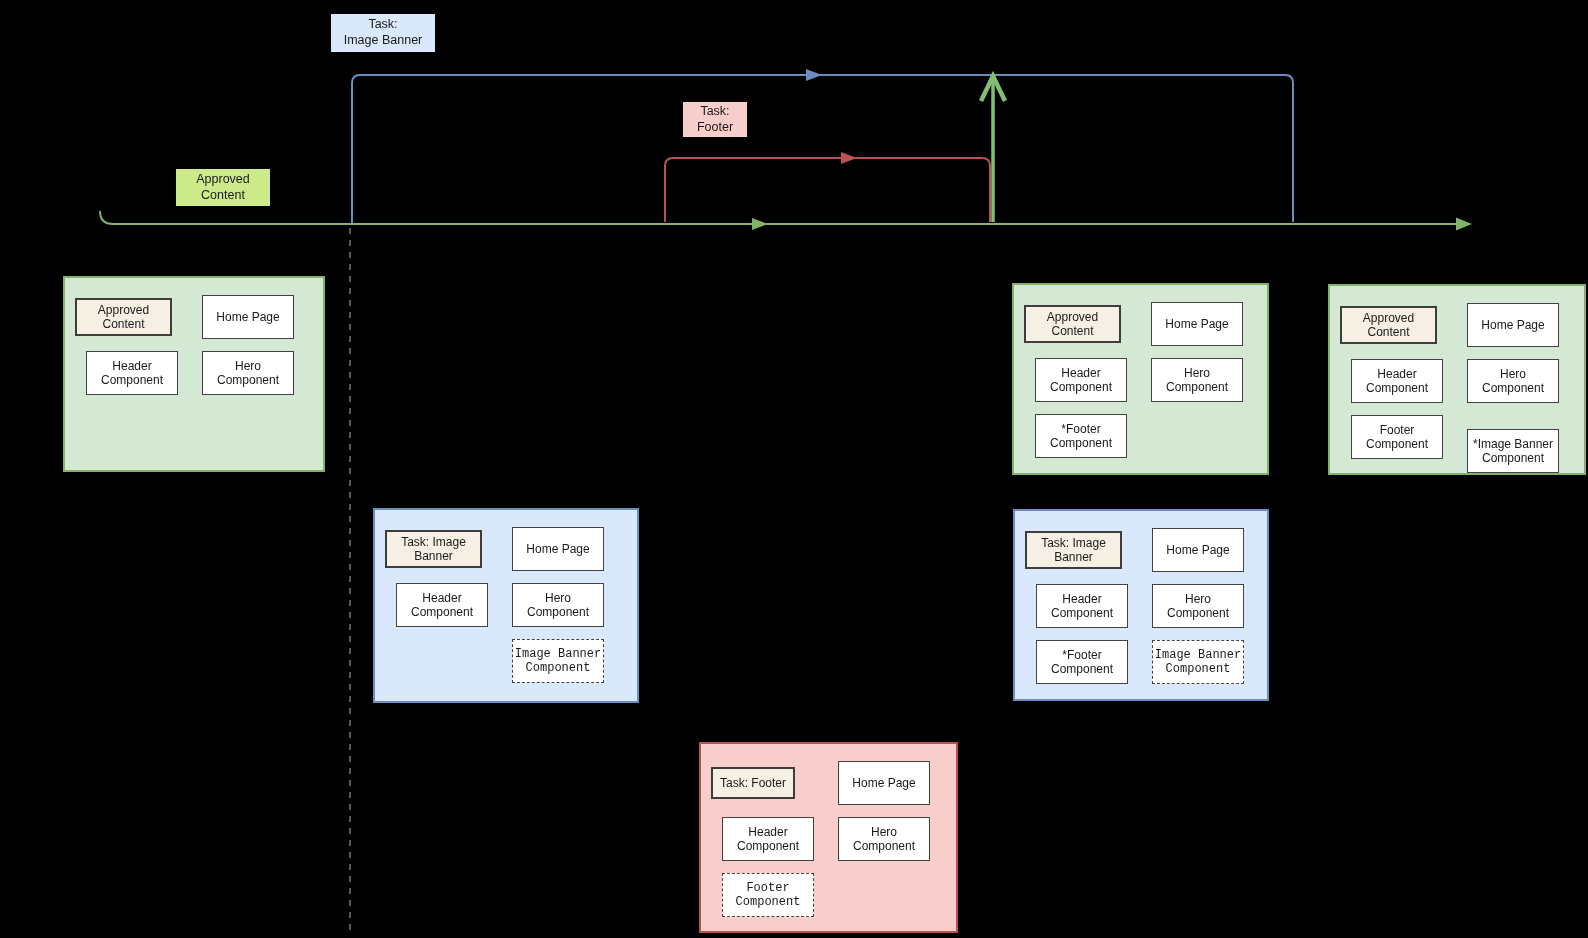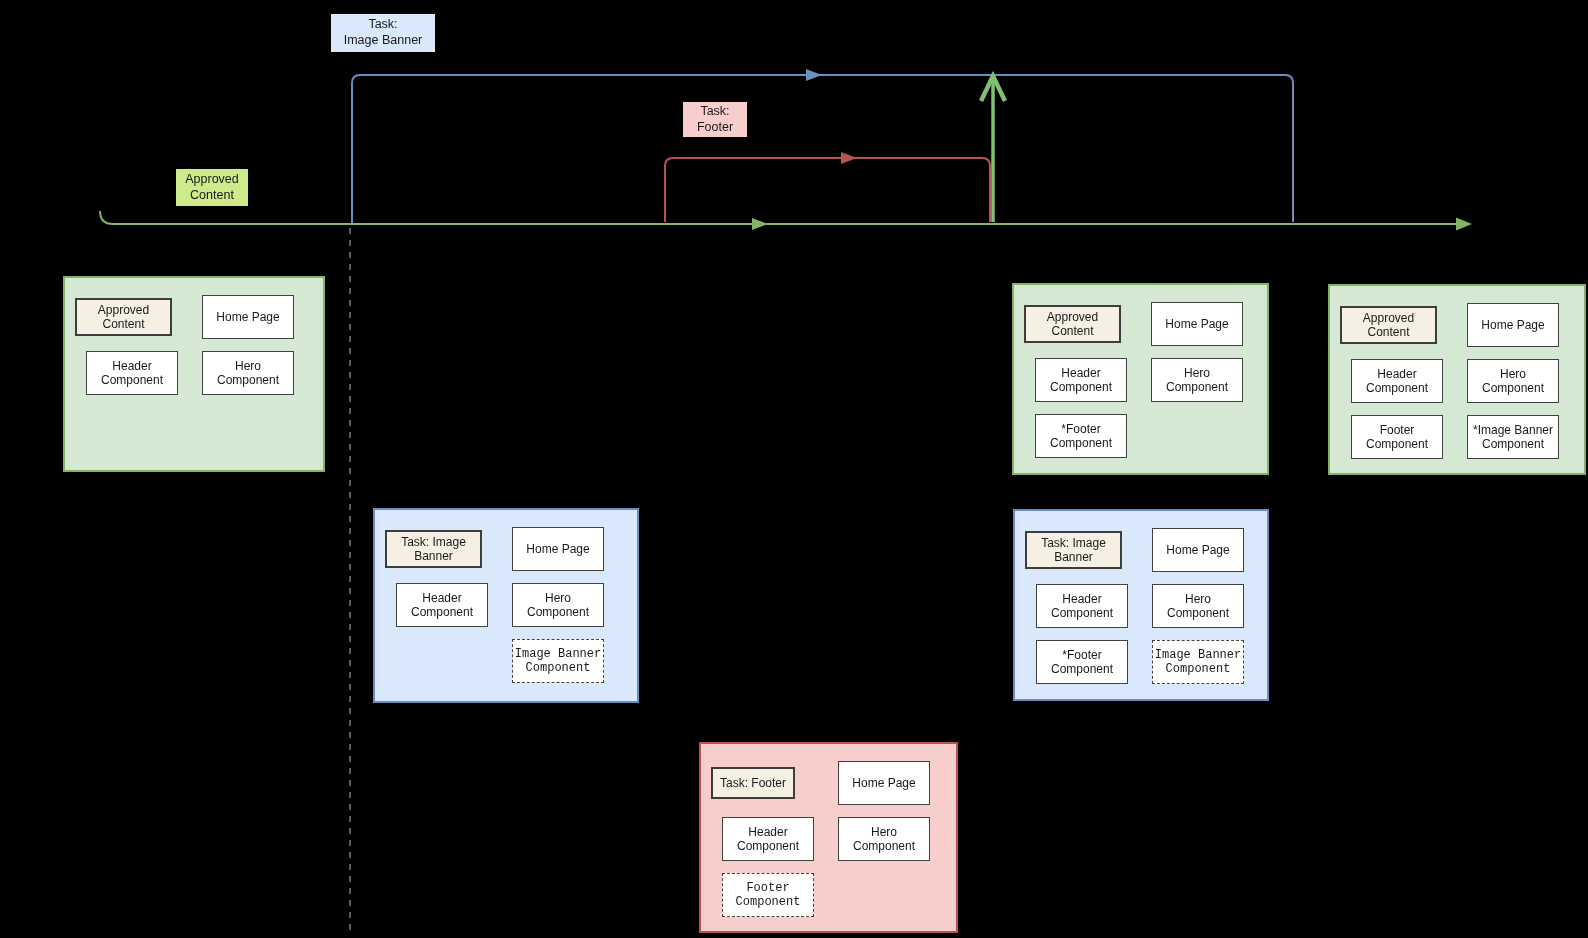--- a/index.html
+++ b/index.html
@@ -97,21 +97,21 @@
     <line x1="993" y1="222" x2="993" y2="80" stroke-width="3.5" fill="none" stroke="#7fc072"></line>
     <polyline points="982,99 993,76 1004,99" stroke-width="4.5" fill="none" stroke-linecap="square" stroke="#7fc072"></polyline>
   </svg>
 
   <div class="flow-label" style="left: 331px; top: 14px; width: 104px; height: 38px; background: rgb(218, 232, 252);">Task:
 Image Banner</div>
 
   <div class="flow-label" style="left: 683px; top: 102px; width: 64px; height: 35px; background: rgb(248, 206, 204);">Task:
 Footer</div>
 
-  <div class="flow-label" style="left: 176px; top: 169px; width: 72px; height: 37px; background: rgb(205, 235, 139);">Approved
+  <div class="flow-label" style="left: 176px; top: 169px; width: 94px; height: 37px; background: rgb(205, 235, 139);">Approved
 Content</div>
 
   <div class="panel" style="left: 63px; top: 276px; width: 262px; height: 196px; background: rgb(213, 232, 212); border-color: rgb(130, 179, 102);">
       <div class="node chip" style="grid-area: 1 / 1;">Approved Content</div>
       <div class="node" style="grid-area: 1 / 2;">Home Page</div>
       <div class="node" style="grid-area: 2 / 1;">Header Component</div>
       <div class="node" style="grid-area: 2 / 2;">Hero Component</div>
     </div>
 
   <div class="panel" style="left: 1012px; top: 283px; width: 257px; height: 192px; background: rgb(213, 232, 212); border-color: rgb(130, 179, 102);">
@@ -121,21 +121,21 @@
       <div class="node" style="grid-area: 2 / 2;">Hero Component</div>
       <div class="node" style="grid-area: 3 / 1;">*Footer Component</div>
     </div>
 
   <div class="panel" style="left: 1328px; top: 284px; width: 258px; height: 191px; background: rgb(213, 232, 212); border-color: rgb(130, 179, 102);">
       <div class="node chip" style="grid-area: 1 / 1;">Approved Content</div>
       <div class="node" style="grid-area: 1 / 2;">Home Page</div>
       <div class="node" style="grid-area: 2 / 1;">Header Component</div>
       <div class="node" style="grid-area: 2 / 2;">Hero Component</div>
       <div class="node" style="grid-area: 3 / 1;">Footer Component</div>
-      <div class="node" style="grid-area: 3 / 2;">*Image Banner Component</div>
+      <div class="node" style="grid-area: 3 / 2; margin-top: 14px;">*Image Banner Component</div>
     </div>
 
   <div class="panel" style="left: 373px; top: 508px; width: 266px; height: 195px; background: rgb(218, 232, 252); border-color: rgb(108, 142, 191);">
       <div class="node chip" style="grid-area: 1 / 1;">Task: Image Banner</div>
       <div class="node" style="grid-area: 1 / 2;">Home Page</div>
       <div class="node" style="grid-area: 2 / 1;">Header Component</div>
       <div class="node" style="grid-area: 2 / 2;">Hero Component</div>
       <div class="node dashed" style="grid-area: 3 / 2;">Image Banner Component</div>
     </div>
 

